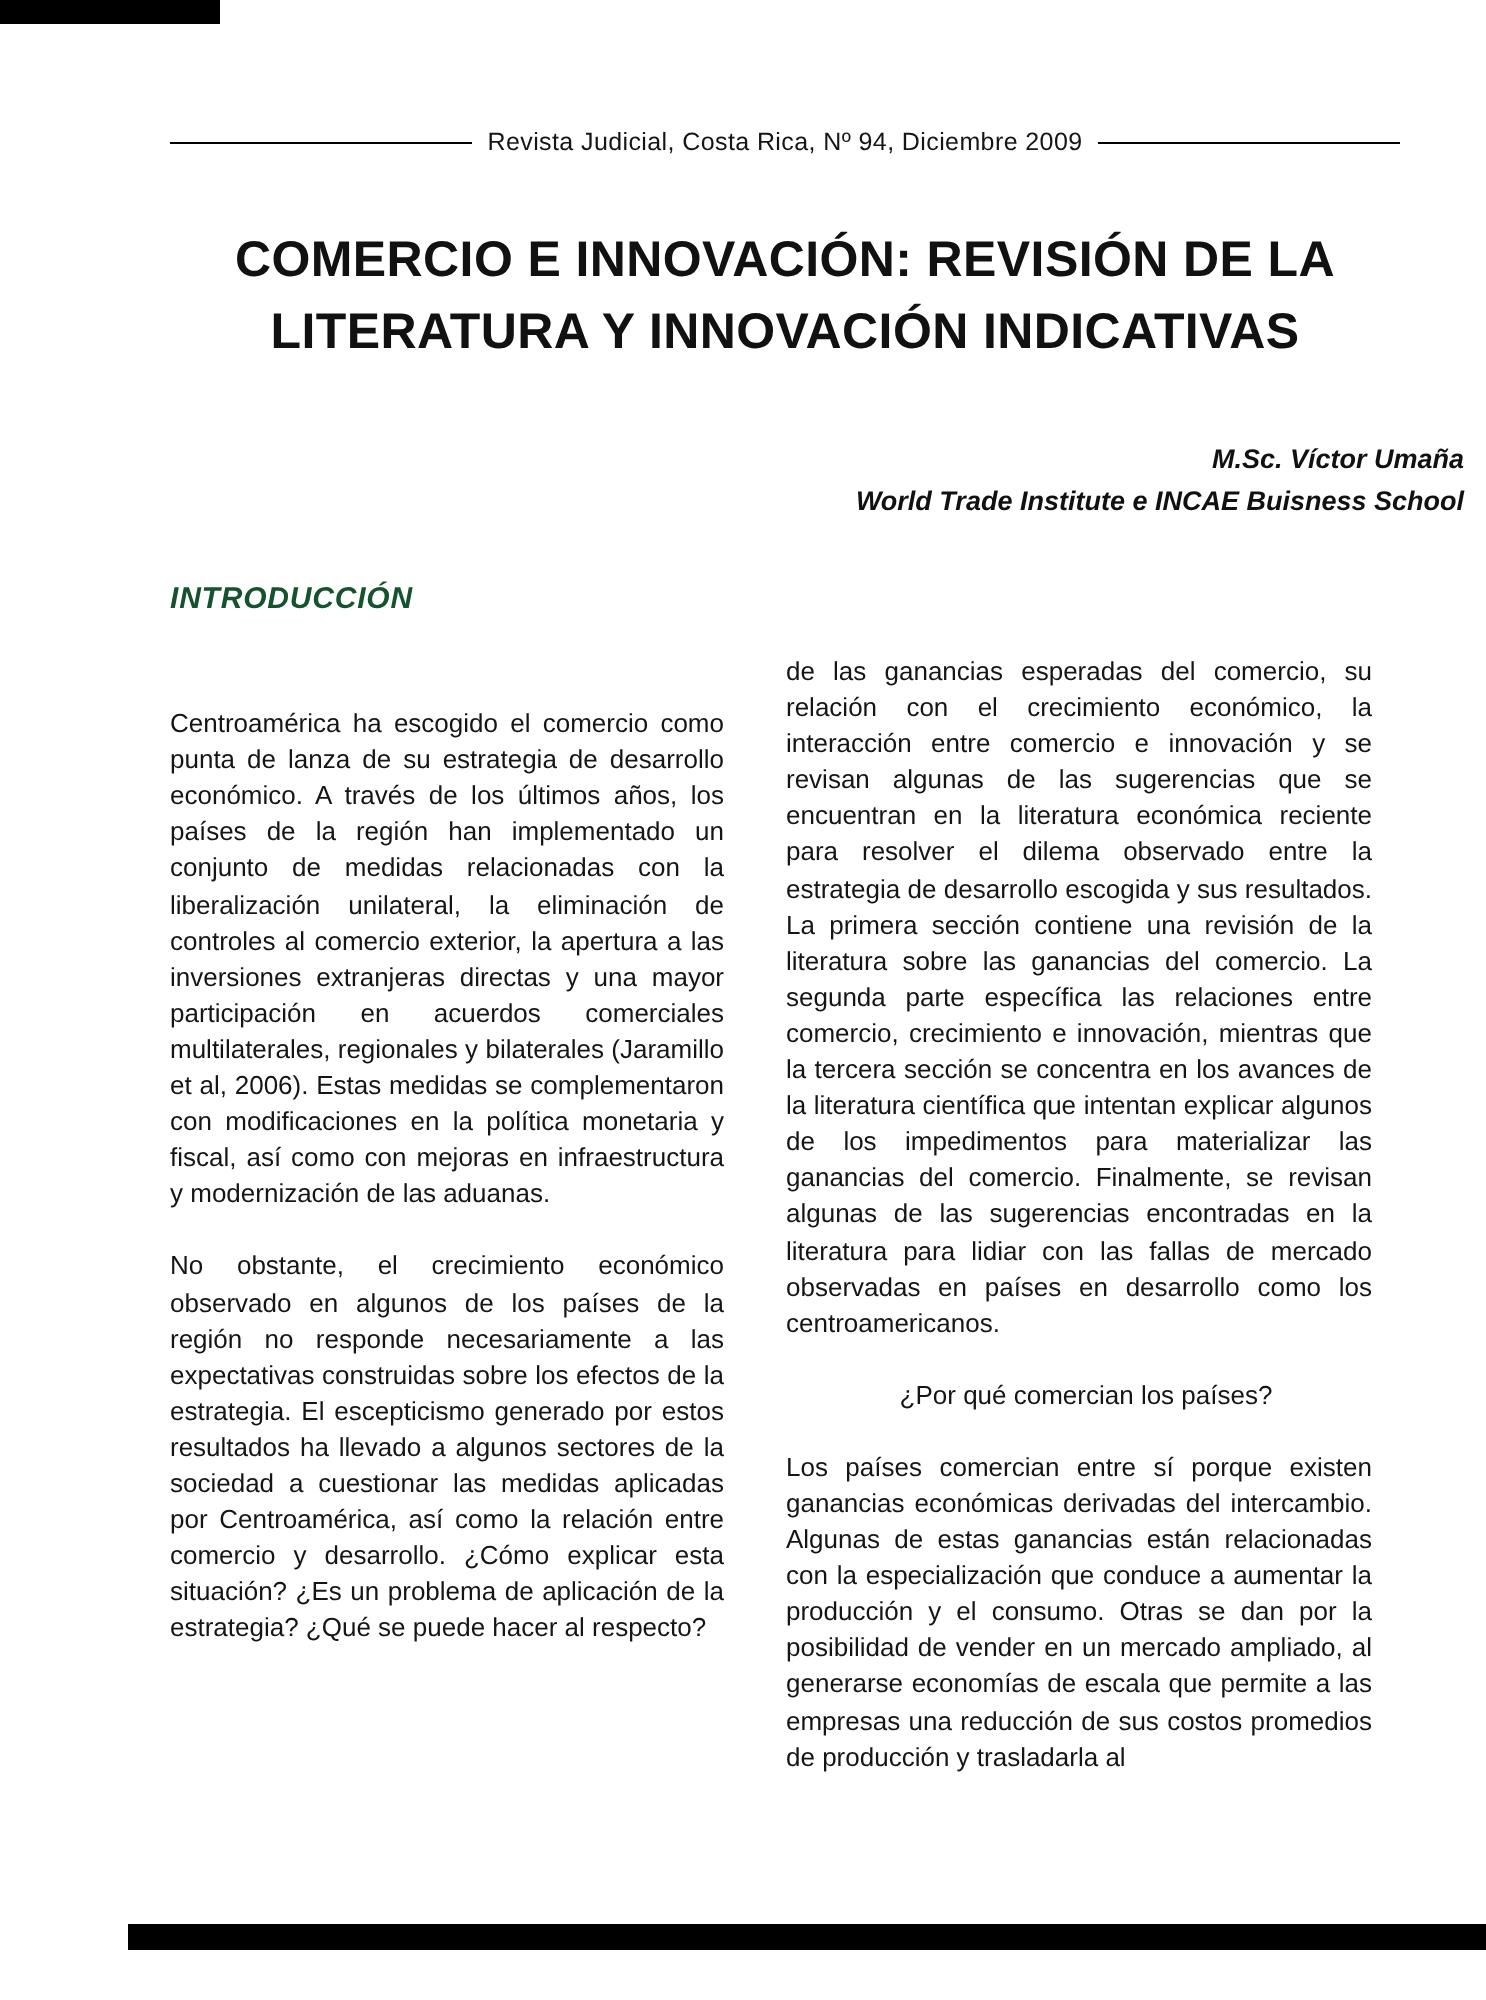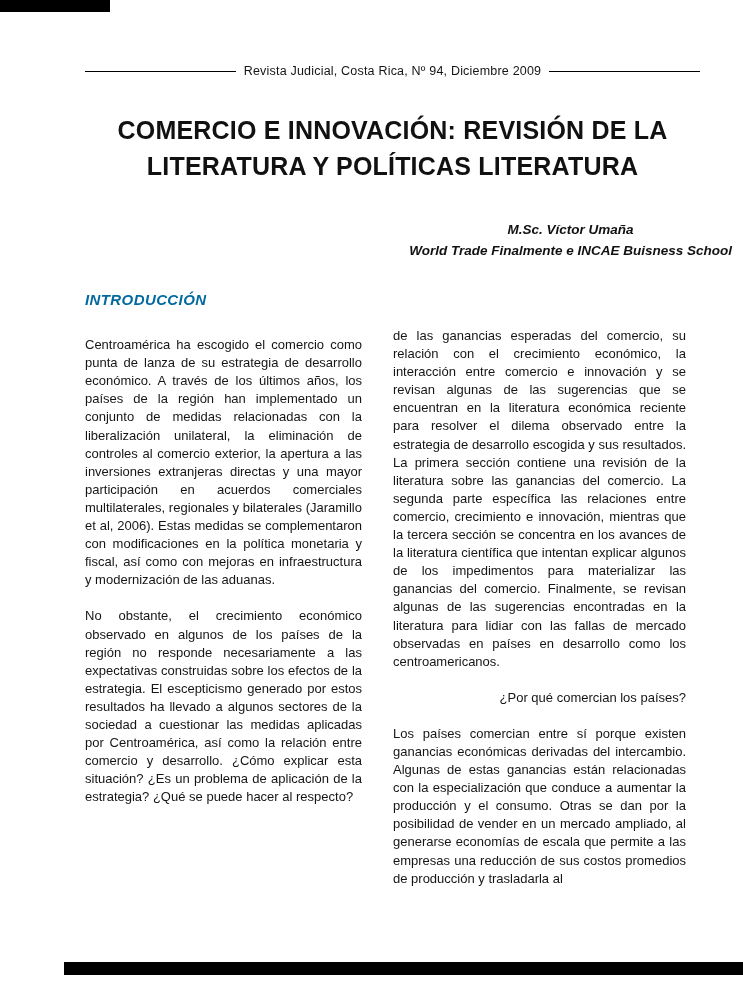--- a/index.html
+++ b/index.html
@@ -63,75 +63,75 @@
     font-size: 25px;
     font-weight: bold;
     line-height: 1.44;
     letter-spacing: 0.2px;
     color: #111;
   }
   .byline {
     position: absolute;
     top: 220px;
     right: 53px;
-    text-align: center;
+    text-align: right;
     font-size: 13.5px;
     font-weight: bold;
     font-style: italic;
     line-height: 1.55;
     color: #111;
   }
   .columns {
     position: absolute;
     top: 291px;
     left: 85px;
     display: flex;
     gap: 31px;
   }
   .col {
     font-size: 13px;
     line-height: 18.1px;
   }
   .col-left { width: 277px; }
   .col-right { width: 293px; margin-top: 36px; }
   .section-heading {
-    margin: 0 0 27px 0;
+    margin: 0 0 44px 0;
     font-size: 15px;
     font-weight: bold;
     font-style: italic;
     letter-spacing: 0.4px;
-    color: #0369a1;
+    color: #14532d;
   }
   .col p {
     margin: 0 0 18px 0;
     text-align: justify;
   }
   .col p.question {
-    text-align: right;
+    text-align: center;
     margin: 18px 0 18px 7px;
   }
 </style>
 </head>
 <body>
 
 <div class="page">
 
   <div class="top-bar"></div>
 
   <div class="journal-header">
     <span class="rule"></span>
     <span class="journal-title">Revista Judicial, Costa Rica, Nº 94, Diciembre 2009</span>
     <span class="rule"></span>
   </div>
 
-  <h1 class="article-title">COMERCIO E INNOVACIÓN: REVISIÓN DE LA LITERATURA Y POLÍTICAS LITERATURA</h1>
+  <h1 class="article-title">COMERCIO E INNOVACIÓN: REVISIÓN DE LA LITERATURA Y INNOVACIÓN INDICATIVAS</h1>
 
   <div class="byline">
     <div>M.Sc. Víctor Umaña</div>
-    <div>World Trade Finalmente e INCAE Buisness School</div>
+    <div>World Trade Institute e INCAE Buisness School</div>
   </div>
 
   <div class="columns">
 
     <div class="col col-left">
       <h2 class="section-heading">INTRODUCCIÓN</h2>
       <p>Centroamérica ha escogido el comercio como punta de lanza de su estrategia de desarrollo económico. A través de los últimos años, los países de la región han implementado un conjunto de medidas relacionadas con la liberalización unilateral, la eliminación de controles al comercio exterior, la apertura a las inversiones extranjeras directas y una mayor participación en acuerdos comerciales multilaterales, regionales y bilaterales (Jaramillo et al, 2006). Estas medidas se complementaron con modificaciones en la política monetaria y fiscal, así como con mejoras en infraestructura y modernización de las aduanas.</p>
       <p>No obstante, el crecimiento económico observado en algunos de los países de la región no responde necesariamente a las expectativas construidas sobre los efectos de la estrategia. El escepticismo generado por estos resultados ha llevado a algunos sectores de la sociedad a cuestionar las medidas aplicadas por Centroamérica, así como la relación entre comercio y desarrollo. ¿Cómo explicar esta situación? ¿Es un problema de aplicación de la estrategia? ¿Qué se puede hacer al respecto?</p>
     </div>
 

